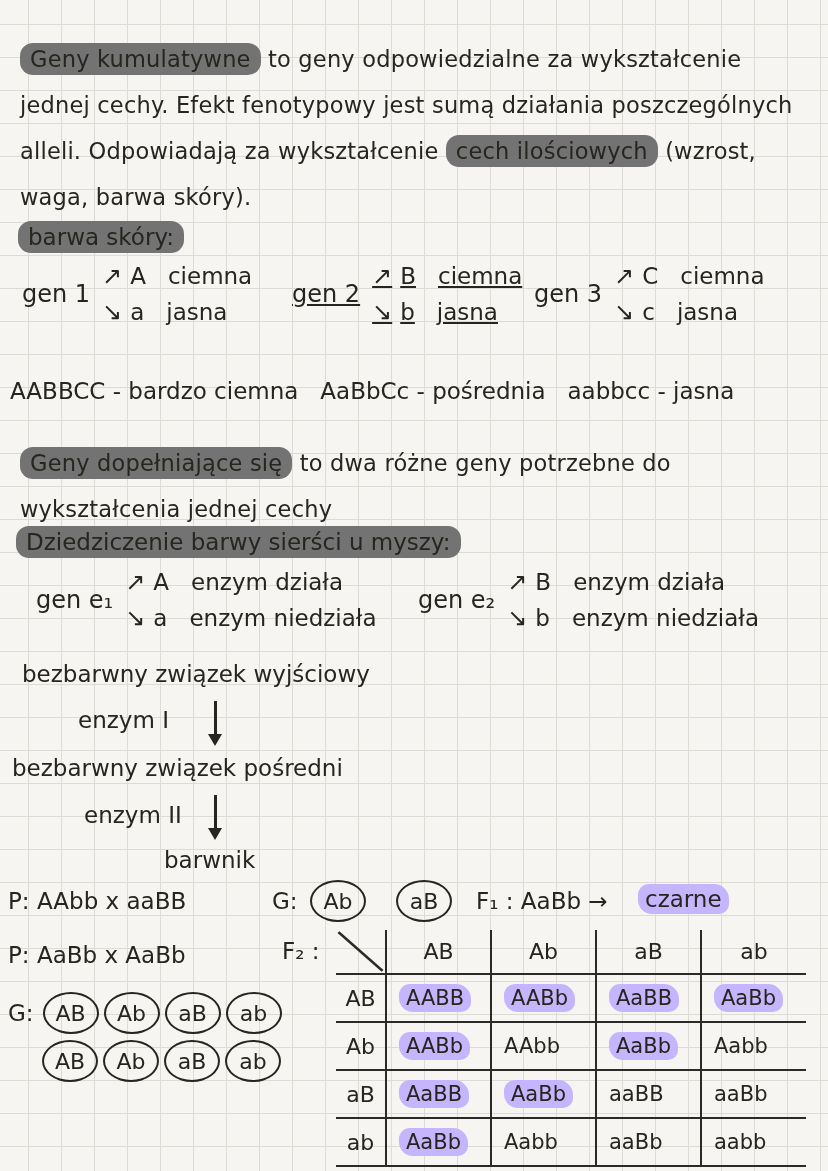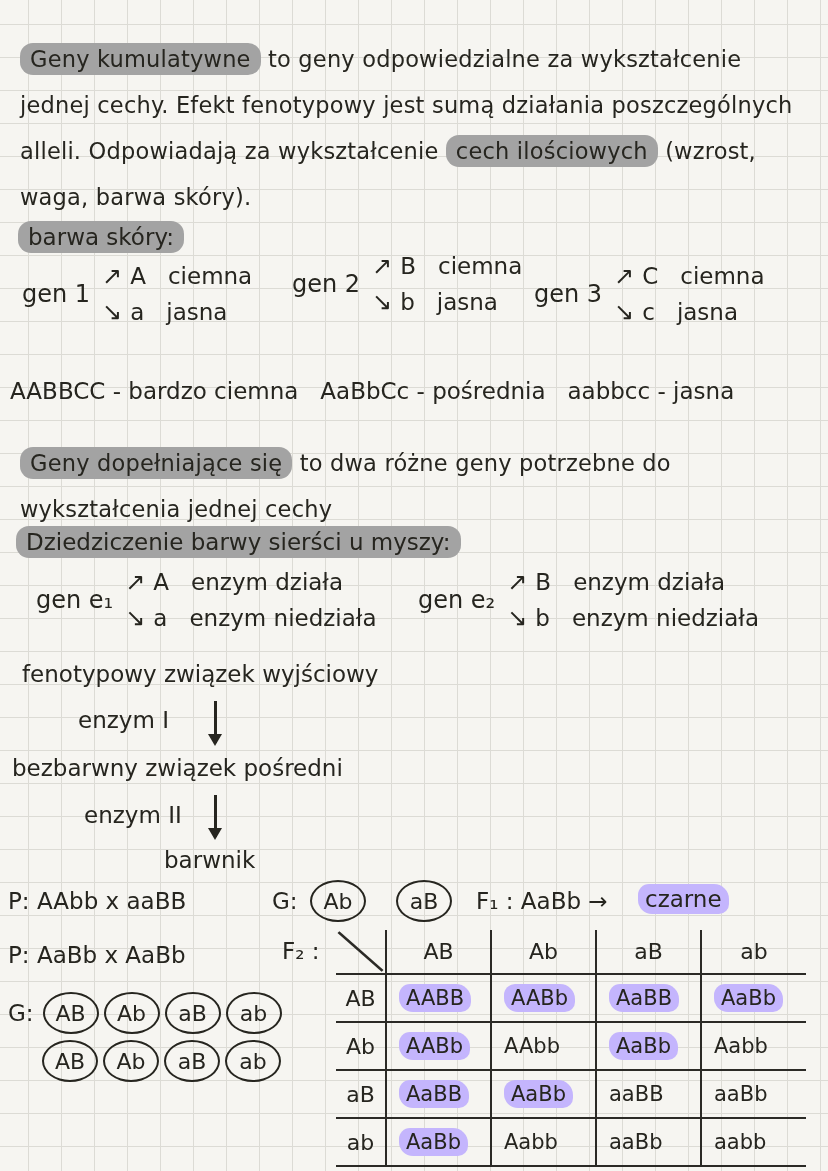--- a/index.html
+++ b/index.html
@@ -13,21 +13,21 @@
     background-color:#f6f5f1;
     background-image:
       linear-gradient(to right, #dcdbd5 1px, transparent 1px),
       linear-gradient(to bottom, #dcdbd5 1px, transparent 1px);
     background-size:33px 33px;
     background-position:-5px -9px;
   }
   .abs { position:absolute; }
   .para { font-size:22.5px; line-height:46px; letter-spacing:0.2px; }
   .hl-green {
-    background:#a3a3a3;
+    background:#737373;
     border-radius:13px;
     padding:3px 10px;
     box-decoration-break:clone;
     -webkit-box-decoration-break:clone;
     white-space:nowrap;
   }
   .hl-pink {
     background:#c4b5fd;
     border-radius:11px 15px 10px 14px;
     padding:2px 7px;
@@ -96,21 +96,21 @@
   <span class="ft1">
     <span>A</span>
     <span>ciemna</span>
   </span>
   <span class="ft2">
     <span>a</span>
     <span>jasna</span>
   </span>
 </div>
 
-<div class="fork" style="left:292px; top:252px;">
+<div class="fork" style="left:292px; top:262px;text-decoration:underline;">
   <span class="flabel">gen 2</span>
   <span class="fa1">↗</span>
   <span class="fa2">↘</span>
   <span class="ft1">
     <span>B</span>
     <span>ciemna</span>
   </span>
   <span class="ft2">
     <span>b</span>
     <span>jasna</span>
@@ -164,21 +164,21 @@
     <span>B</span>
     <span>enzym działa</span>
   </span>
   <span class="ft2">
     <span>b</span>
     <span>enzym niedziała</span>
   </span>
 </div>
 
 <div class="abs" style="left:0; top:655px; width:828px; height:222px;">
-  <div class="abs linetext" style="left:22px; top:6px;">fenotypowy związek wyjściowy</div>
+  <div class="abs linetext" style="left:22px; top:6px;">bezbarwny związek wyjściowy</div>
   <div class="abs linetext" style="left:78px; top:52px;">enzym I</div>
   <div class="abs linetext" style="left:12px; top:100px;">bezbarwny związek pośredni</div>
   <div class="abs linetext" style="left:84px; top:147px;">enzym II</div>
   <div class="abs linetext" style="left:164px; top:192px;">barwnik</div>
   <div class="vline-arrow" style="left:214px; top:46px; height:42px;"></div>
   <div class="vline-arrow" style="left:214px; top:140px; height:42px;"></div>
 </div>
 
 <div class="abs linetext" style="left:8px; top:888px;">P: AAbb x aaBB</div>
 <div class="abs linetext" style="left:272px; top:888px;">G:</div>

